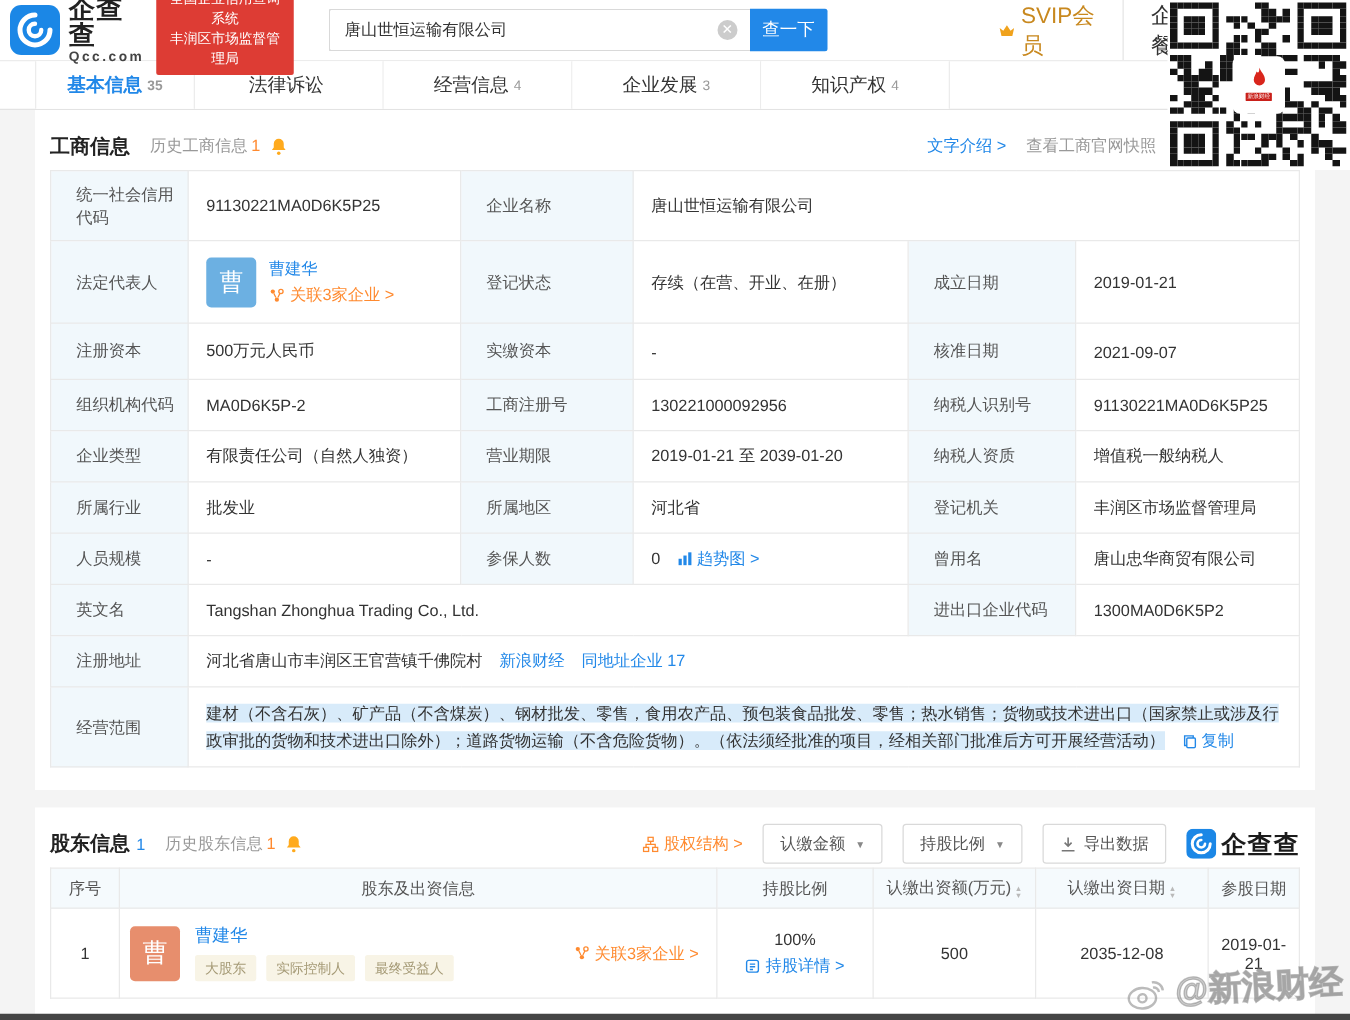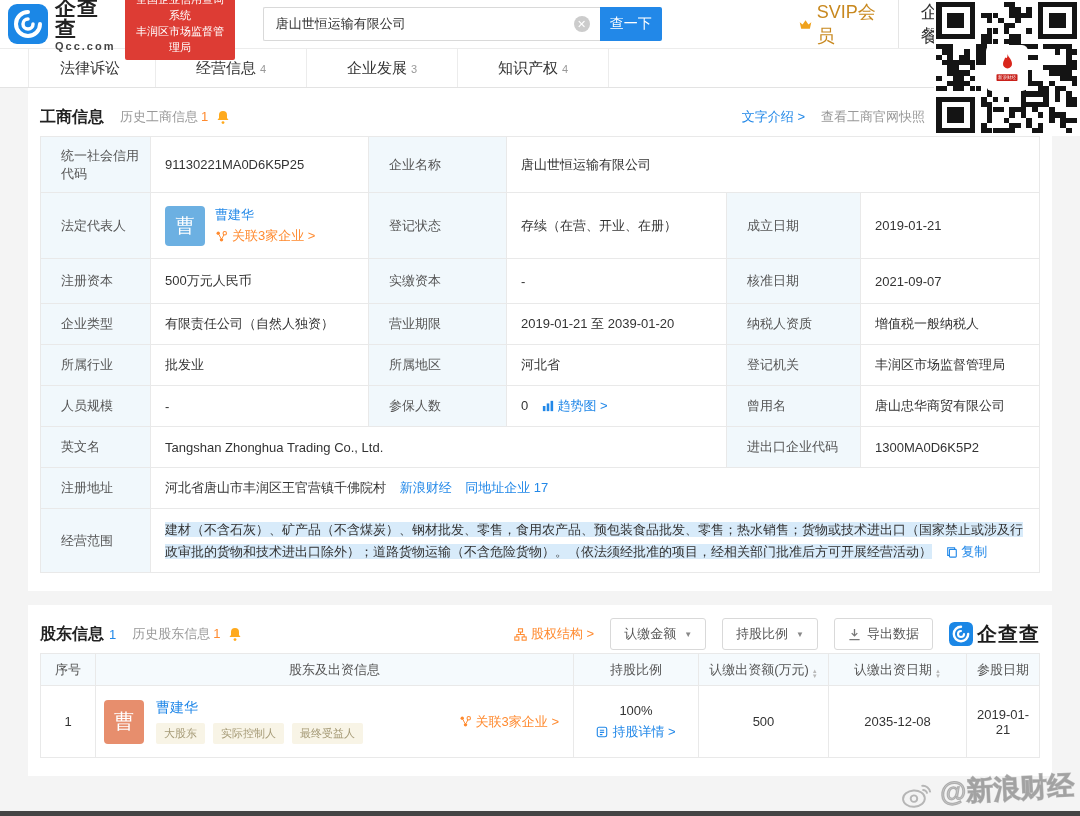--- a/index.html
+++ b/index.html
@@ -131,20 +131,24 @@
       <span class="nav-item">
           <span>企业套餐</span>
         </span>
       <span class="nav-item">
           <span>应用</span>
         </span>
     </div>
   </div>
 
   <div class="tabbar">
+    <div class="tab active">
+        <span>基本信息</span>
+        <span class="cnt">35</span>
+      </div>
     <div class="tab">
         <span>法律诉讼</span>
         <span class="cnt"></span>
       </div>
     <div class="tab">
         <span>经营信息</span>
         <span class="cnt">4</span>
       </div>
     <div class="tab">
         <span>企业发展</span>
@@ -216,20 +220,28 @@
         <td class="lbl">成立日期</td>
         <td class="val">2019-01-21</td>
       </tr>
       <tr class="h45">
         <td class="lbl">注册资本</td>
         <td class="val">500万元人民币</td>
         <td class="lbl">实缴资本</td>
         <td class="val">-</td>
         <td class="lbl">核准日期</td>
         <td class="val">2021-09-07</td>
+      </tr>
+      <tr class="h40">
+        <td class="lbl">组织机构代码</td>
+        <td class="val">MA0D6K5P-2</td>
+        <td class="lbl">工商注册号</td>
+        <td class="val">130221000092956</td>
+        <td class="lbl">纳税人识别号</td>
+        <td class="val">91130221MA0D6K5P25</td>
       </tr>
       <tr class="h40">
         <td class="lbl">企业类型</td>
         <td class="val">有限责任公司（自然人独资）</td>
         <td class="lbl">营业期限</td>
         <td class="val">2019-01-21 至 2039-01-20</td>
         <td class="lbl">纳税人资质</td>
         <td class="val">增值税一般纳税人</td>
       </tr>
       <tr class="h40">

